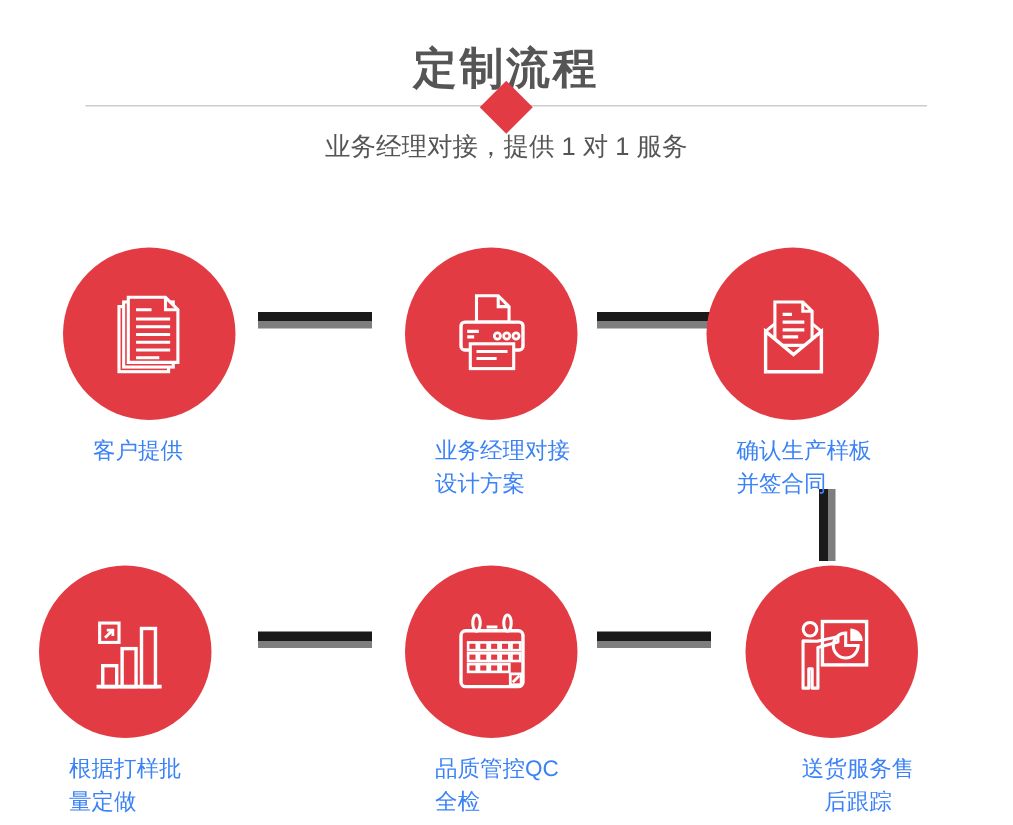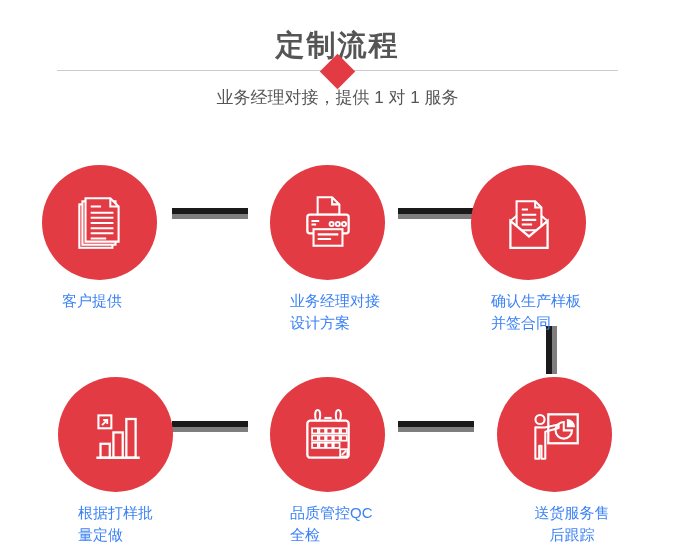--- a/index.html
+++ b/index.html
@@ -27,21 +27,21 @@
   .connector-h{
     position:absolute;width:76px;height:11px;
     background:linear-gradient(to bottom,#1a1a1a 0 55%,#7e7e7e 55% 100%);
   }
   .connector-v{
     position:absolute;width:11px;height:48px;
     background:linear-gradient(to right,#1a1a1a 0 55%,#7e7e7e 55% 100%);
   }
   
   .s1{left:42px;top:165px;}  .s2{left:270px;top:165px;} .s3{left:471px;top:165px;}
-  .s4{left:58px;top:377px;}  .s5{left:270px;top:377px;} .s6{left:497px;top:377px;text-align:center;}
+  .s4{left:26px;top:377px;}  .s5{left:270px;top:377px;} .s6{left:497px;top:377px;text-align:center;}
   .c1{left:172px;top:208px;} .c2{left:398px;top:208px;}
   .c3{left:172px;top:421px;} .c4{left:398px;top:421px;}
   .cv{left:546px;top:326px;}
   svg{display:block;}
 </style>
 </head>
 <body>
 
 <div class="stage">
 

